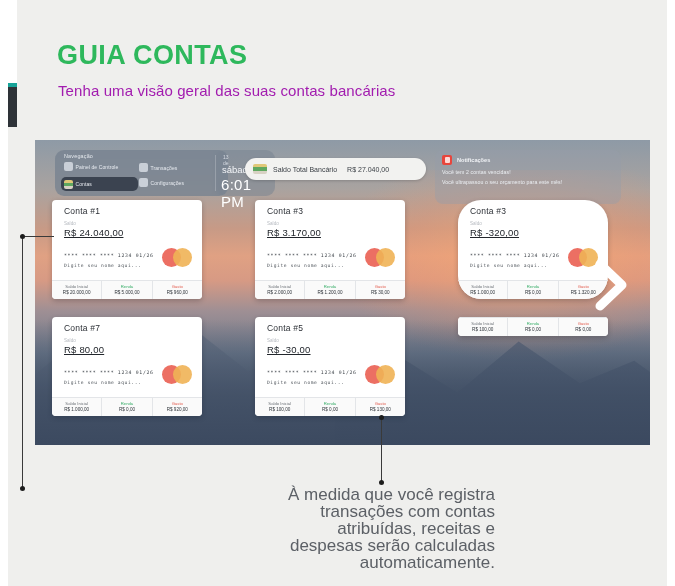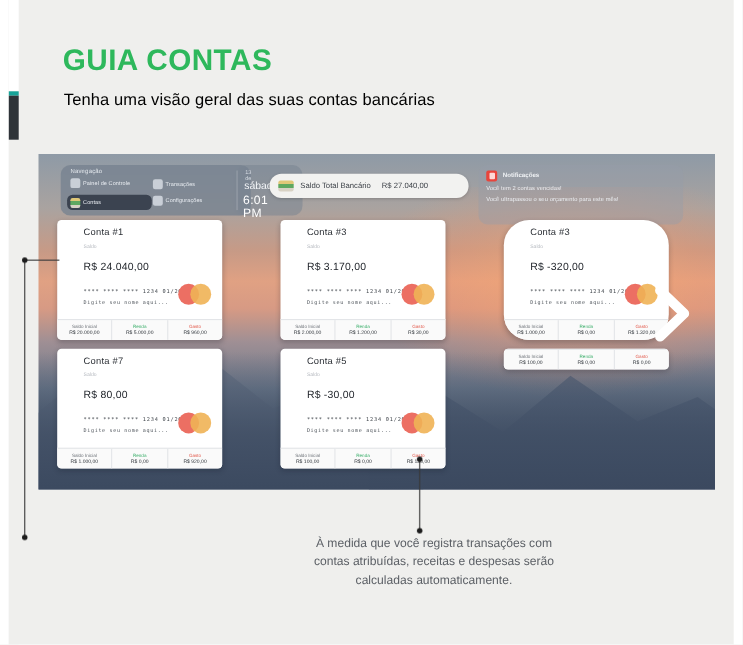--- a/index.html
+++ b/index.html
@@ -19,21 +19,21 @@
   #right-white-strip{position:absolute;left:667px;top:0;width:8px;height:586px;background:#ffffff;}
 
   
   #title{
     position:absolute;left:57px;top:40px;
     font-size:27px;font-weight:bold;letter-spacing:.4px;
     color:#2eb85c;
   }
   #subtitle{
     position:absolute;left:58px;top:82px;
-    font-size:15px;color:#000000;letter-spacing:.1px;
+    font-size:15px;color:#a21caf;letter-spacing:.1px;
   }
 
   
   #shot{
     position:absolute;left:35px;top:140px;width:615px;height:305px;
     overflow:hidden;
     background:
       linear-gradient(180deg,#8e9aa6 0%,#a9a3a0 16%,#c79a86 29%,#e0a183 38%,#d79a84 46%,#9f8f94 56%,#6d7a8c 70%,#4e5d72 84%,#43516a 100%);
   }
   
@@ -77,21 +77,21 @@
   #nav-painel{left:9px;top:12px;width:72px;}
   #nav-contas{
     left:6px;top:27px;width:74px;height:14px;
     background:#3b4350;border-radius:5px;padding-left:3px;
   }
   #nav-transacoes{left:84px;top:13px;width:70px;}
   #nav-config{left:84px;top:28px;width:72px;}
   #navdivider{position:absolute;left:160px;top:5px;width:1px;height:36px;background:rgba(255,255,255,.22);}
   #navdate{position:absolute;left:168px;top:4px;font-size:5px;color:#d6dbe2;}
   #navday{position:absolute;left:167px;top:14px;font-size:9.5px;color:#f3f5f8;}
-  #navtime{position:absolute;left:166px;top:26px;font-size:11px;color:#ffffff;letter-spacing:.3px;}
+  #navtime{position:absolute;left:166px;top:26px;font-size:15px;color:#ffffff;letter-spacing:.3px;}
   #navwidget2{
     position:absolute;left:215px;top:150px;width:60px;height:46px;
     background:rgba(118,129,143,.5);border-radius:9px;
   }
 
   
   #saldopill{
     position:absolute;left:245px;top:158px;width:173px;height:22px;
     background:#f2f2f0;border-radius:11px;display:flex;align-items:center;gap:6px;padding-left:8px;
     box-shadow:0 1px 3px rgba(0,0,0,.18);
@@ -119,24 +119,24 @@
   #notif .htxt{font-size:5.6px;color:#f0f2f5;font-weight:bold;}
   #notif .line{font-size:5.2px;color:#eceff3;margin-top:4px;letter-spacing:.1px;}
 
   
   .card{
     position:absolute;width:150px;
     background:#ffffff;border-radius:4px;
     box-shadow:0 2px 5px rgba(20,28,40,.25);
     overflow:hidden;
   }
-  .card .body{padding:6px 8px 4px 24px;}
+  .card .body{padding:6px 8px 4px 12px;}
   .card .cname{font-size:8.5px;color:#2b2f35;letter-spacing:.2px;}
   .card .slabel{font-size:4.6px;color:#b6bac0;margin-top:5px;}
-  .card .samount{font-size:9.5px;color:#22262c;margin-top:11px;letter-spacing:.2px;}
+  .card .samount{font-size:9.5px;color:#22262c;margin-top:1px;letter-spacing:.2px;text-decoration:underline;}
   .card .credit{position:relative;height:34px;margin-top:4px;}
   .card .ccnum{
     position:absolute;left:0;top:11px;font-family:"DejaVu Sans Mono",monospace;
     font-size:4.8px;color:#3d4349;letter-spacing:.7px;
   }
   .card .ccname{
     position:absolute;left:0;top:21px;font-family:"DejaVu Sans Mono",monospace;
     font-size:4.6px;color:#4a5057;letter-spacing:.6px;
   }
   .card .mc{position:absolute;right:2px;top:6px;width:30px;height:19px;}
@@ -178,21 +178,21 @@
   #lead2-v{left:381px;top:417px;width:1.3px;height:65px;}
   #lead2-dot-top{left:379px;top:415px;}
   #lead2-dot-bot{left:379px;top:480px;}
 
   #caption1{
     position:absolute;left:33px;top:472px;width:215px;
     font-size:11.5px;line-height:17px;color:#5c6066;
   }
   #caption2{
     position:absolute;left:270px;top:486px;width:225px;
-    font-size:11px;line-height:17px;color:#5c6066;text-align:center;margin-left:12px;
+    font-size:17px;line-height:17px;color:#5c6066;text-align:right;
   }
 </style>
 </head>
 <body>
 
 <div id="page">
 
   <div id="left-white-strip"></div>
   <div id="left-dark-strip"></div>
   <div id="left-accent-a"></div>

